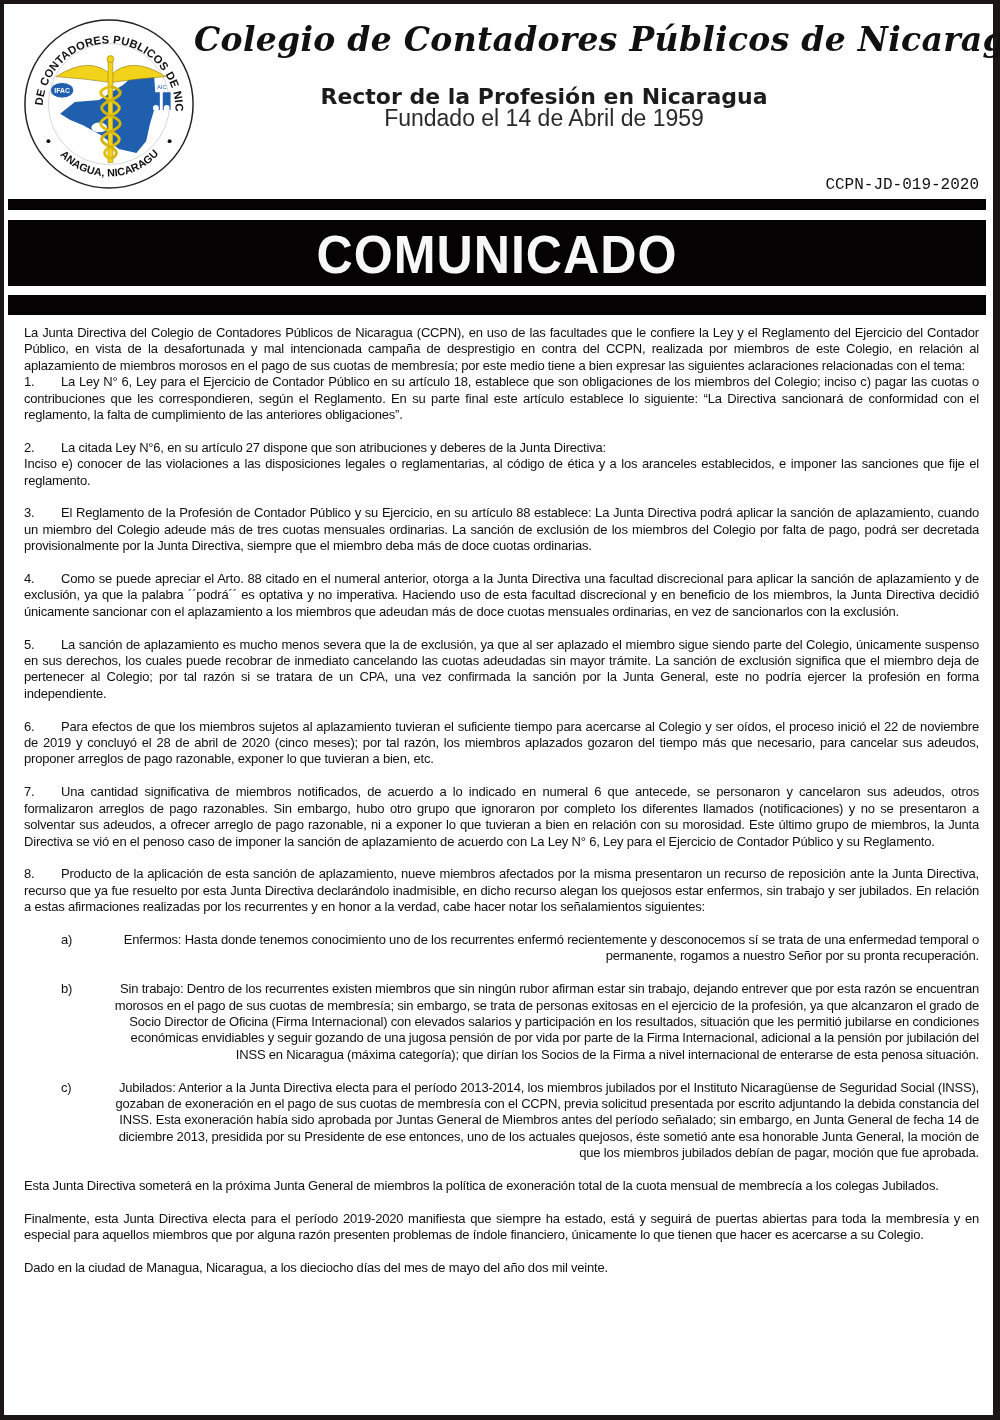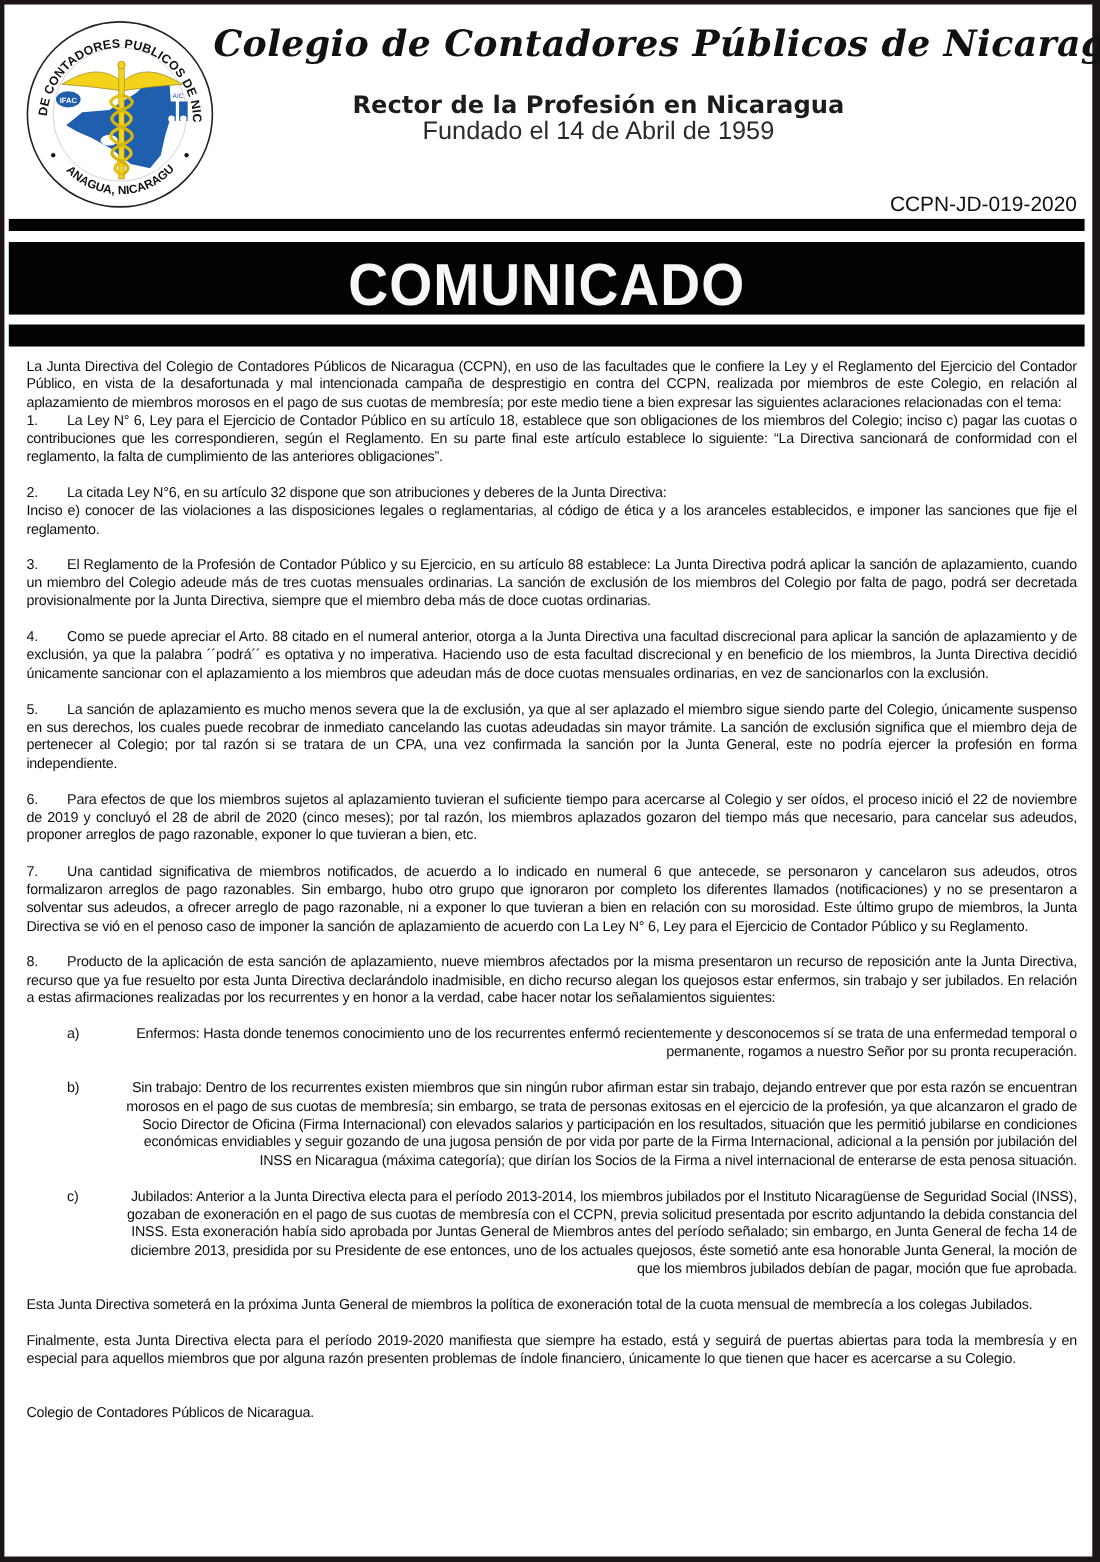--- a/index.html
+++ b/index.html
@@ -21,26 +21,26 @@
     font-family: "DejaVu Sans", sans-serif; font-weight: bold; font-size: 22px; color: #1c1c1c;
     white-space: nowrap;
     margin-top: 12px;
   }
   .founded {
     position: absolute; left: 190px; top: 101px; width: 700px; text-align: center;
     font-family: Liberation Sans, sans-serif; font-size: 23px; color: #2a2a2a; white-space: nowrap;
   }
   .docref {
     position: absolute; right: 14px; top: 172px;
-    font-family: Liberation Sans, sans-serif; font-size: 19px; color: #111;
+    font-family: Liberation Mono, monospace; font-size: 16px; color: #111;
   }
   
   .band { position: absolute; left: 4px; right: 7px; background: #050203; }
   .band.b1 { top: 195px; height: 11px; }
-  .band.b2 { top: 216px; height: 66px; display: flex; align-items: flex-end; justify-content: center; }
+  .band.b2 { top: 216px; height: 66px; display: flex; align-items: center; justify-content: center; }
   .band.b3 { top: 291px; height: 20px; }
   .band-title {
     font-family: "Liberation Sans", sans-serif; font-weight: bold; color: #f7f7f7;
     font-size: 54px; letter-spacing: 1px; transform: scaleX(0.93); line-height: 1; margin-top: 2px;
   }
   
   .body {
     position: absolute; left: 20px; top: 321px; width: 955px;
     font-family: "Liberation Sans", sans-serif; font-size: 13px; line-height: 16.4px;
     color: #111; text-align: justify; letter-spacing: -0.2px;
@@ -104,21 +104,21 @@
     <span class="band-title">COMUNICADO</span>
   </div>
   <div class="band b3"></div>
 
   <div class="body">
     <p>La Junta Directiva del Colegio de Contadores Públicos de Nicaragua (CCPN), en uso de las facultades que le confiere la Ley y el Reglamento del Ejercicio del Contador Público, en vista de la desafortunada y mal intencionada campaña de desprestigio en contra del CCPN, realizada por miembros de este Colegio, en relación al aplazamiento de miembros morosos en el pago de sus cuotas de membresía; por este medio tiene a bien expresar las siguientes aclaraciones relacionadas con el tema:</p>
 
     <p><span class="num">1.</span><span>La Ley N° 6, Ley para el Ejercicio de Contador Público en su artículo 18, establece que son obligaciones de los miembros del Colegio; inciso c) pagar las cuotas o contribuciones que les correspondieren, según el Reglamento. En su parte final este artículo establece lo siguiente: “La Directiva sancionará de conformidad con el reglamento, la falta de cumplimiento de las anteriores obligaciones”.</span></p>
     <div class="gap"></div>
 
-    <p><span class="num">2.</span><span>La citada Ley N°6, en su artículo 32 dispone que son atribuciones y deberes de la Junta Directiva:</span></p>
+    <p><span class="num">2.</span><span>La citada Ley N°6, en su artículo 27 dispone que son atribuciones y deberes de la Junta Directiva:</span></p>
     <p> Inciso e) conocer de las violaciones a las disposiciones legales o reglamentarias, al código de ética y a los aranceles establecidos, e imponer las sanciones que fije el reglamento.</p>
     <div class="gap"></div>
 
     <p><span class="num">3.</span><span>El Reglamento de la Profesión de Contador Público y su Ejercicio, en su artículo 88 establece: La Junta Directiva podrá aplicar la sanción de aplazamiento, cuando un miembro del Colegio adeude más de tres cuotas mensuales ordinarias. La sanción de exclusión de los miembros del Colegio por falta de pago, podrá ser decretada provisionalmente por la Junta Directiva, siempre que el miembro deba más de doce cuotas ordinarias.</span></p>
     <div class="gap"></div>
 
     <p><span class="num">4.</span><span>Como se puede apreciar el Arto. 88 citado en el numeral anterior, otorga a la Junta Directiva una facultad discrecional para aplicar la sanción de aplazamiento y de exclusión, ya que la palabra ´´podrá´´ es optativa y no imperativa. Haciendo uso de esta facultad discrecional y en beneficio de los miembros, la Junta Directiva decidió únicamente sancionar con el aplazamiento a los miembros que adeudan más de doce cuotas mensuales ordinarias, en vez de sancionarlos con la exclusión.</span></p>
     <div class="gap"></div>
 
     <p><span class="num">5.</span><span>La sanción de aplazamiento es mucho menos severa que la de exclusión, ya que al ser aplazado el miembro sigue siendo parte del Colegio, únicamente suspenso en sus derechos, los cuales puede recobrar de inmediato cancelando las cuotas adeudadas sin mayor trámite. La sanción de exclusión significa que el miembro deja de pertenecer al Colegio; por tal razón si se tratara de un CPA, una vez confirmada la sanción por la Junta General, este no podría ejercer la profesión en forma independiente.</span></p>
@@ -146,16 +146,16 @@
     <div class="sub">
       <span class="mk">c)</span>
       <span class="tx">Jubilados: Anterior a la Junta Directiva electa para el período 2013-2014, los miembros jubilados por el Instituto Nicaragüense de Seguridad Social (INSS), gozaban de exoneración en el pago de sus cuotas de membresía con el CCPN, previa solicitud presentada por escrito adjuntando la debida constancia del INSS. Esta exoneración había sido aprobada por Juntas General de Miembros antes del período señalado; sin embargo, en Junta General de fecha 14 de diciembre 2013, presidida por su Presidente de ese entonces, uno de los actuales quejosos, éste sometió ante esa honorable Junta General, la moción de que los miembros jubilados debían de pagar, moción que fue aprobada.</span>
     </div>
     <div class="gap"></div>
 
     <p>Esta Junta Directiva someterá en la próxima Junta General de miembros la política de exoneración total de la cuota mensual de membrecía a los colegas Jubilados.</p>
     <div class="gap"></div>
     <p>Finalmente, esta Junta Directiva electa para el período 2019-2020 manifiesta que siempre ha estado, está y seguirá de puertas abiertas para toda la membresía y en especial para aquellos miembros que por alguna razón presenten problemas de índole financiero, únicamente lo que tienen que hacer es acercarse a su Colegio.</p>
     <div class="gap"></div>
+    <p>Dado en la ciudad de Managua, Nicaragua, a los dieciocho días del mes de mayo del año dos mil veinte.</p>
     <div class="gap"></div>
-    <p>Colegio de Contadores Públicos de Nicaragua.</p>
   </div>
 </div>
 
 </body></html>

